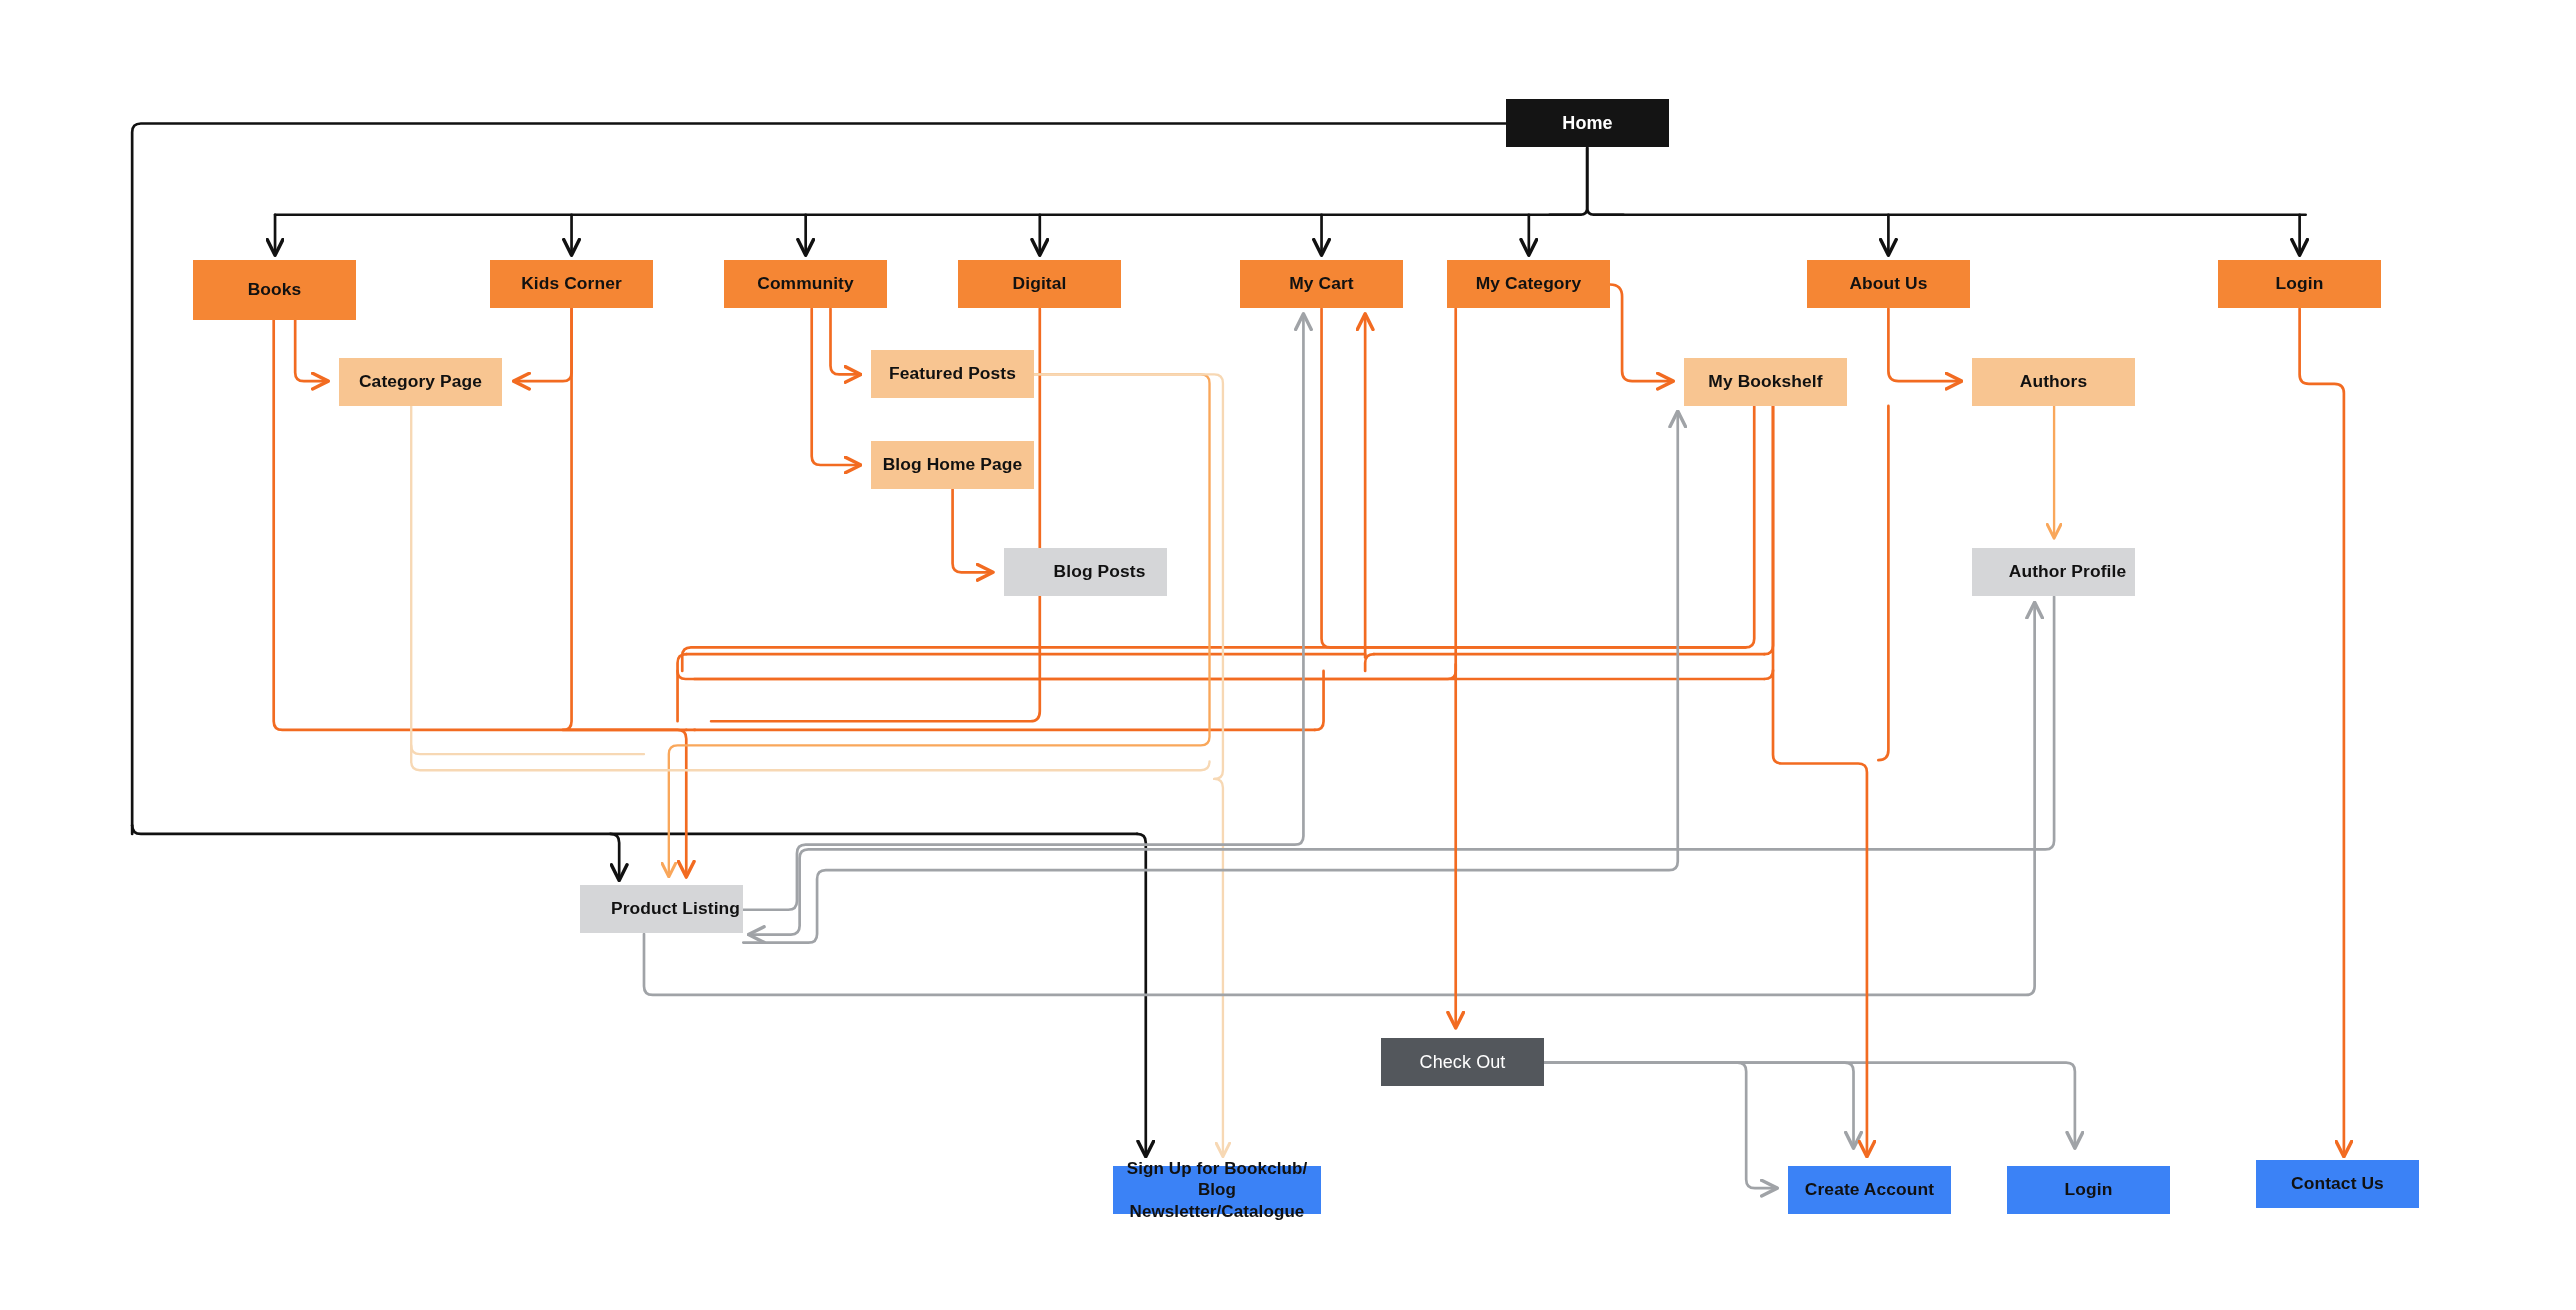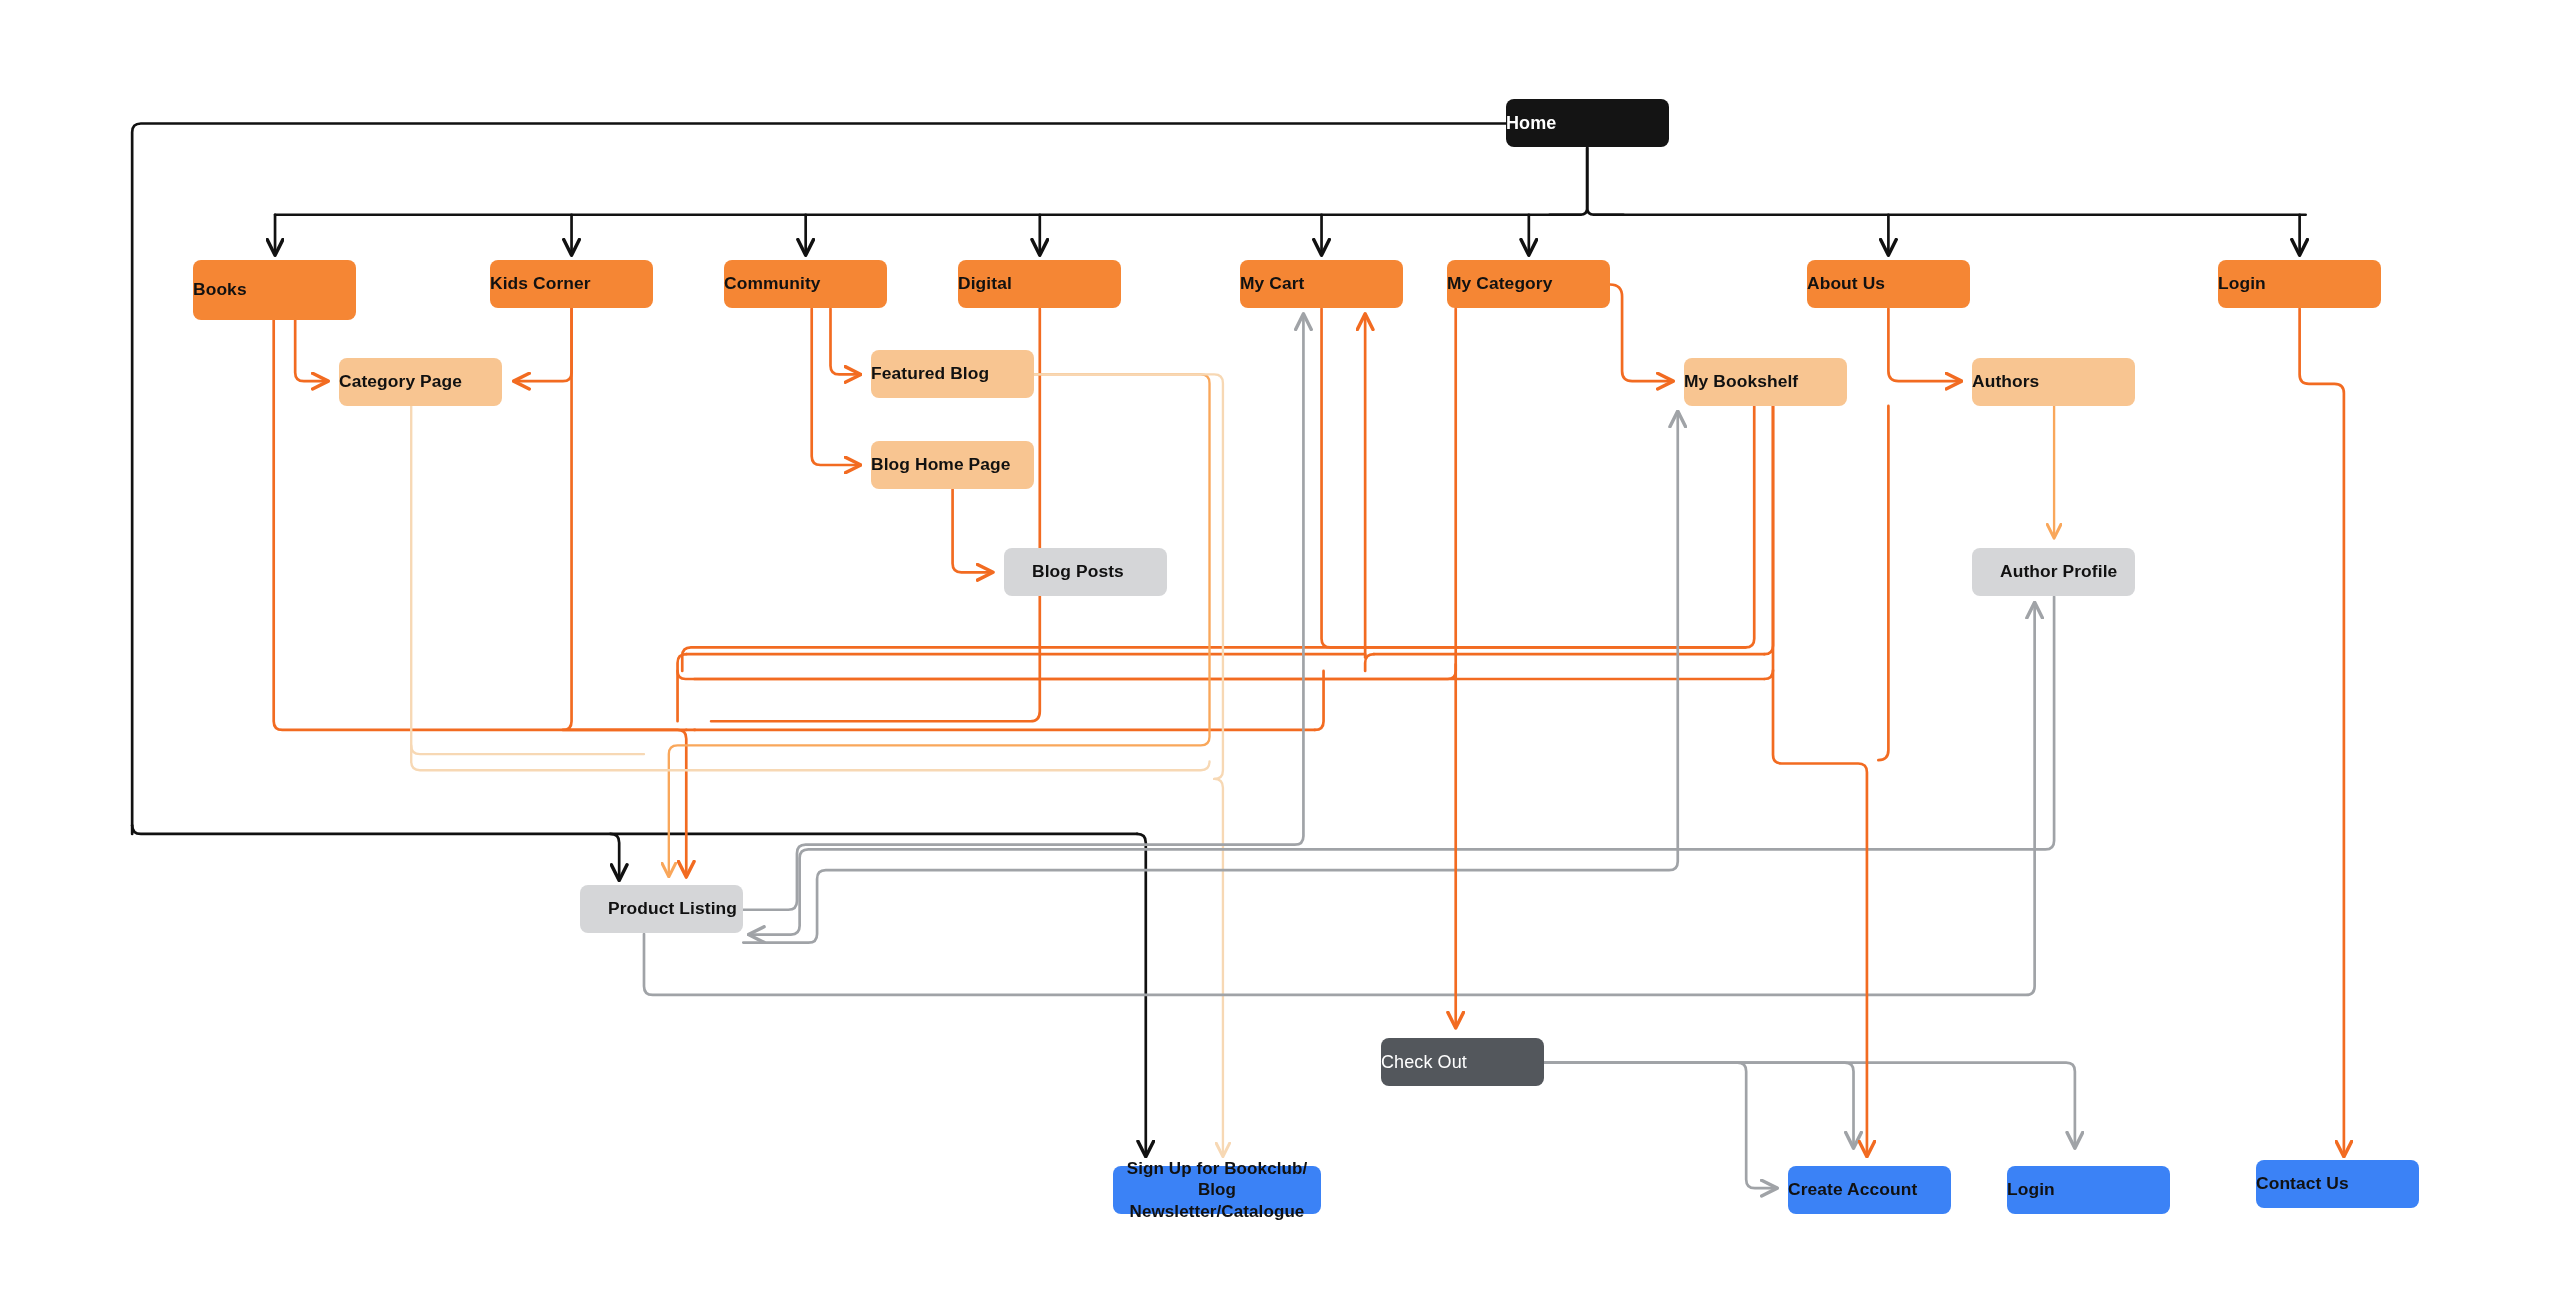--- a/index.html
+++ b/index.html
@@ -25,23 +25,23 @@
     left: 0;
     top: 0;
     width: 2576px;
     height: 1311px;
   }
   .node {
     position: absolute;
     box-sizing: border-box;
     display: flex;
     align-items: center;
-    justify-content: flex-start;
+    justify-content: center;
     text-align: center;
-    border-radius: 8px;
+    border-radius: 0;
     font-weight: bold;
     line-height: 1.25;
     z-index: 5;
   }
   .node.home {
     background: #141414;
     color: #ffffff;
     font-size: 18px;
     letter-spacing: 0.1px;
   }
@@ -266,21 +266,21 @@
 
   <div class="node primary" style="left:2218px; top:260px; width:163px; height:48px;">
     <span>Login</span>
   </div>
 
   <div class="node secondary" style="left:339px; top:358px; width:163px; height:48px;">
     <span>Category Page</span>
   </div>
 
   <div class="node secondary" style="left:871px; top:350px; width:163px; height:48px;">
-    <span>Featured Blog</span>
+    <span>Featured Posts</span>
   </div>
 
   <div class="node secondary" style="left:871px; top:441px; width:163px; height:48px;">
     <span>Blog Home Page</span>
   </div>
 
   <div class="node tertiary" style="left:1004px; top:548px; width:163px; height:48px;">
     <span>Blog Posts</span>
   </div>
 

